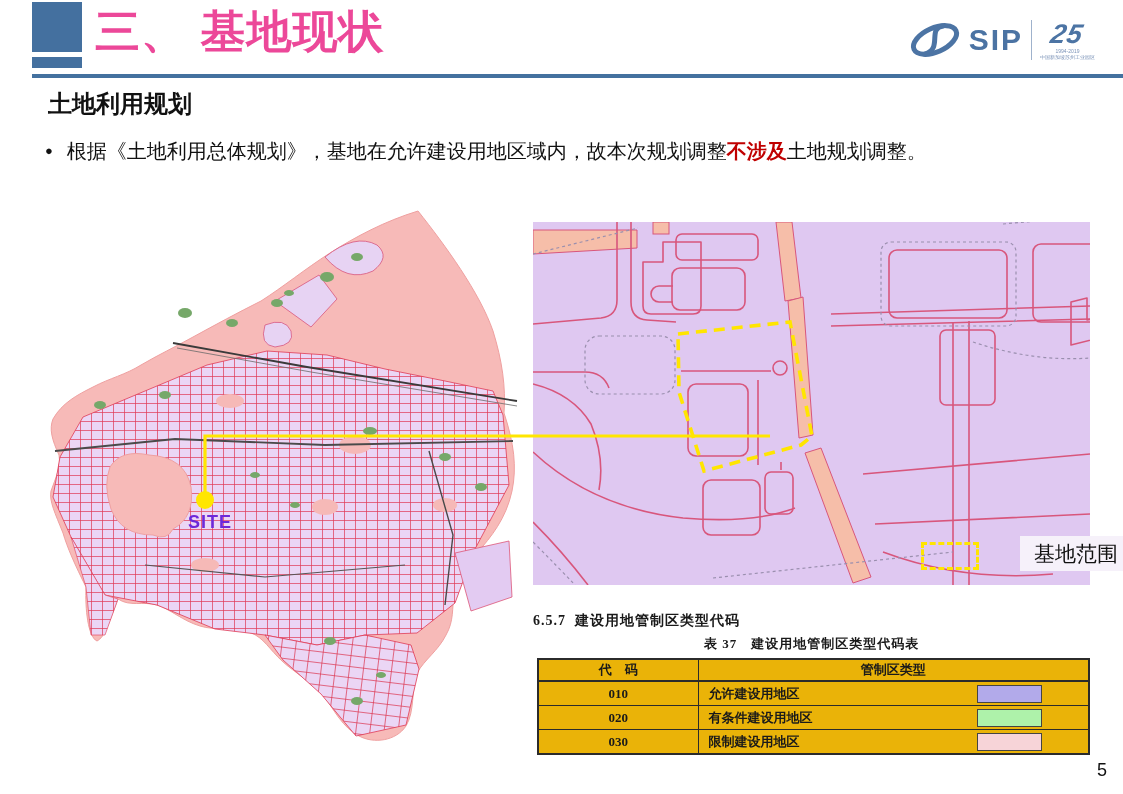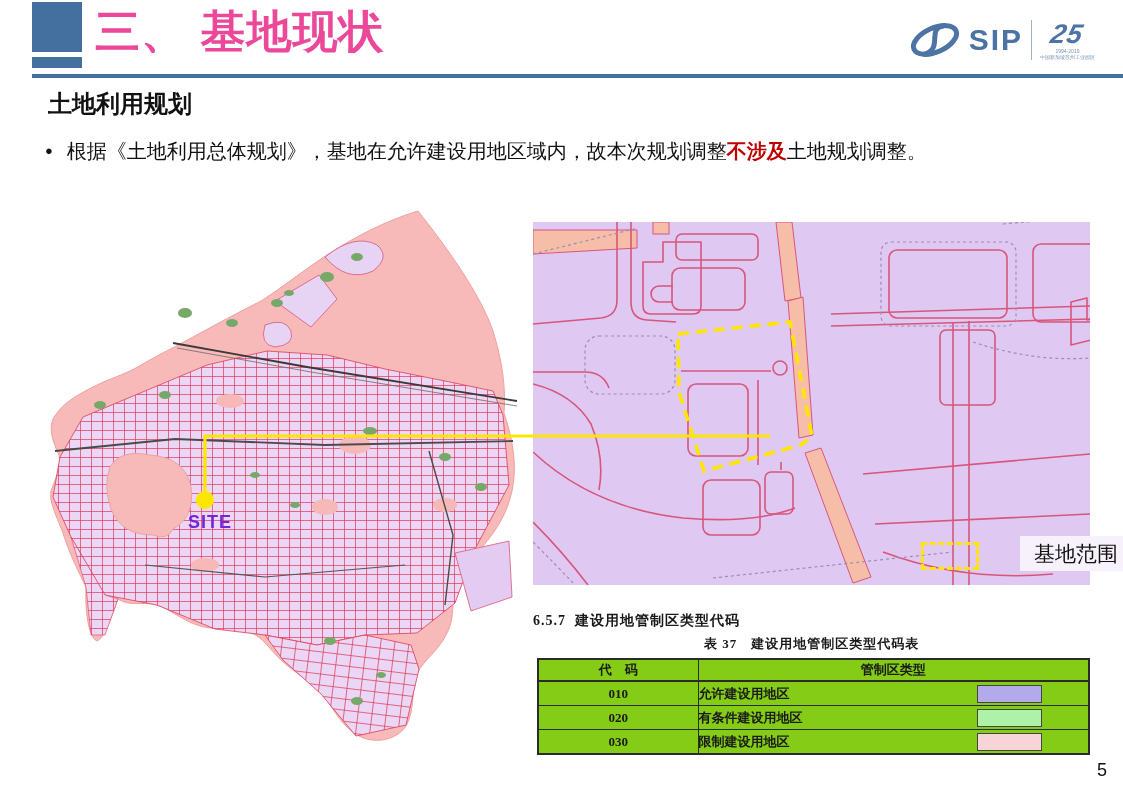--- a/index.html
+++ b/index.html
@@ -43,28 +43,28 @@
   }
   .boundary-swatch{
     position:absolute;left:921px;top:542px;width:52px;height:22px;z-index:6;
     border:3px dashed #FFE500;background:transparent;
   }
   
   .std{font-family:"Liberation Serif",serif;color:#1a1a1a;}
   .std-section{position:absolute;left:533px;top:612px;font-size:14px;font-weight:bold;letter-spacing:1px;text-align:right;}
   .std-caption{position:absolute;left:533px;top:635px;width:557px;text-align:center;font-size:13px;font-weight:bold;letter-spacing:1px;}
   .code-table{
-    position:absolute;left:537px;top:658px;width:553px;border-collapse:collapse;background:#84cc16;
+    position:absolute;left:537px;top:658px;width:553px;border-collapse:collapse;background:#eab308;
     font-size:13px;table-layout:fixed;
   }
   .code-table th,.code-table td{border:1px solid #2b2b2b;padding:0;height:23px;text-align:center;font-weight:bold;}
   .code-table thead th{height:20px;border-bottom:2px solid #2b2b2b;}
   .code-table{border:2px solid #2b2b2b;}
   .code-table col.c1{width:160px;}
-  .code-table td.type-cell{text-align:left;position:relative;}
+  .code-table td.type-cell{text-align:left;padding-left:10px;position:relative;}
   .code-table .swatch{
     position:absolute;left:278px;top:3px;width:63px;height:16px;border:1px solid #444;
   }
   .page-num{position:absolute;left:1097px;top:760px;font-size:18px;color:#111;}
 </style>
 </head>
 <body>
 
 <div class="hdr-square"></div>
 <div class="hdr-bar"></div>

